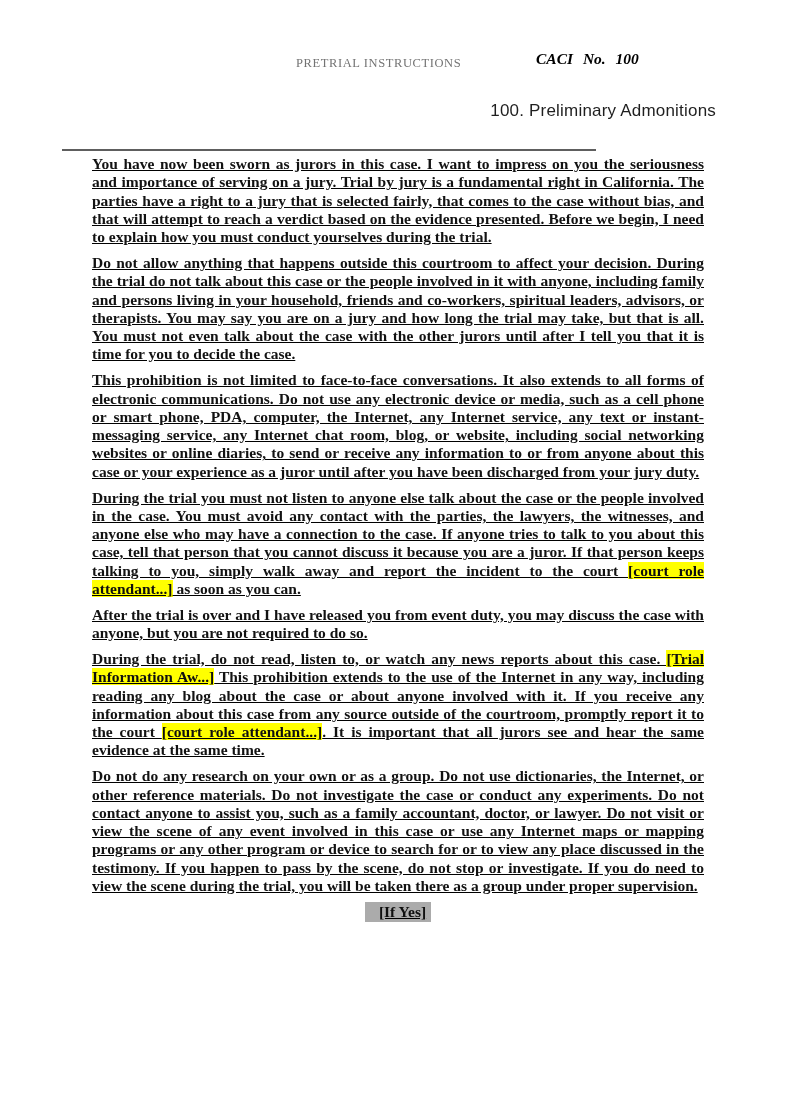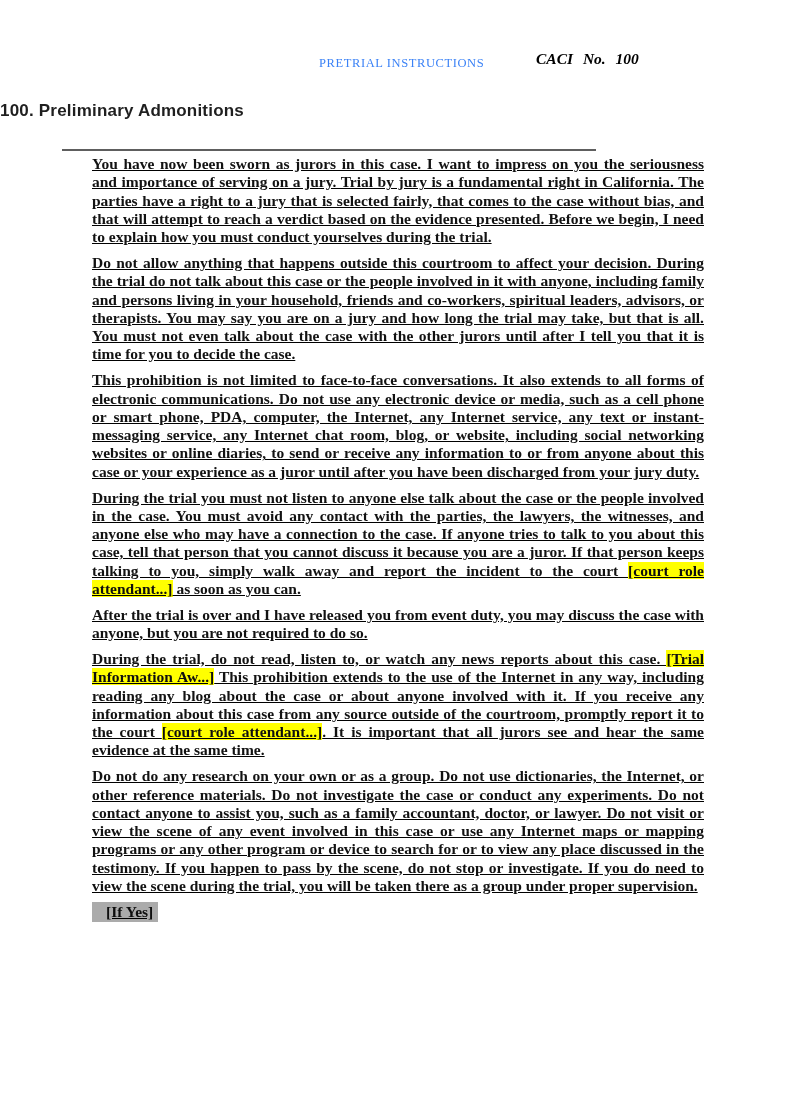--- a/index.html
+++ b/index.html
@@ -19,45 +19,44 @@
     inset: 0;
     background: #ffffff;
   }
   .running-head-left {
     position: absolute;
     left: 296px;
     top: 56px;
     font-family: "Liberation Serif", serif;
     font-size: 12.5px;
     letter-spacing: 0.6px;
-    color: #3b82f6;
+    color: #737373;
     white-space: nowrap;
-    margin-left: 23px;
   }
   .running-head-right {
     position: absolute;
     left: 536px;
     top: 50px;
     font-family: "Liberation Serif", serif;
     font-weight: bold;
     font-size: 15.5px;
     word-spacing: 6px;
     color: #000000;
     white-space: nowrap;
     font-style: italic;
   }
   .doc-title {
     position: absolute;
     left: 0;
     top: 101px;
     width: 716px;
     margin: 0;
-    text-align: left;
+    text-align: right;
     font-family: "Liberation Sans", sans-serif;
-    font-weight: bold;
+    font-weight: normal;
     font-size: 17px;
     letter-spacing: 0.2px;
     color: #1f1f1f;
   }
   .rule {
     position: absolute;
     left: 62px;
     top: 149px;
     width: 534px;
     height: 2px;
@@ -73,21 +72,21 @@
   .para {
     margin: 0 0 7.5px 0;
     font-family: "Liberation Serif", serif;
     font-weight: bold;
     font-size: 15.5px;
     line-height: 18.3px;
     text-align: justify;
     color: #121212;
   }
   .para-if-yes {
-    text-align: left;
+    text-align: center;
     margin-top: 3px;
     margin-bottom: 10px;
   }
   .hl-yellow {
     background: var(--hl-yellow, #ffff00);
     color: #0f0f0f;
   }
   .hl-gray {
     background: var(--hl-gray, #ababab);
     padding: 1px 5px 2px 14px;

